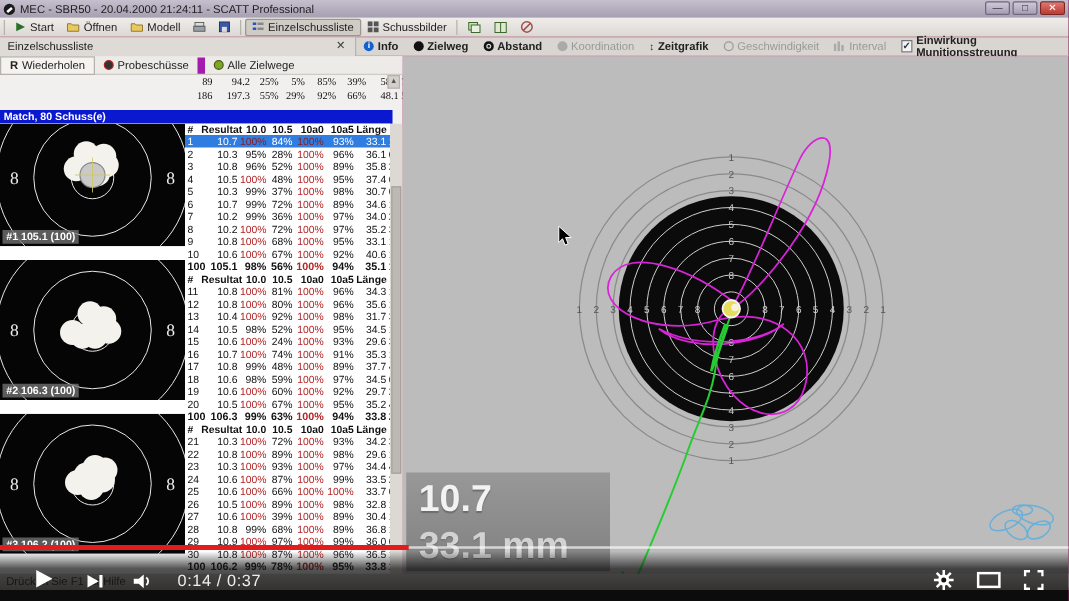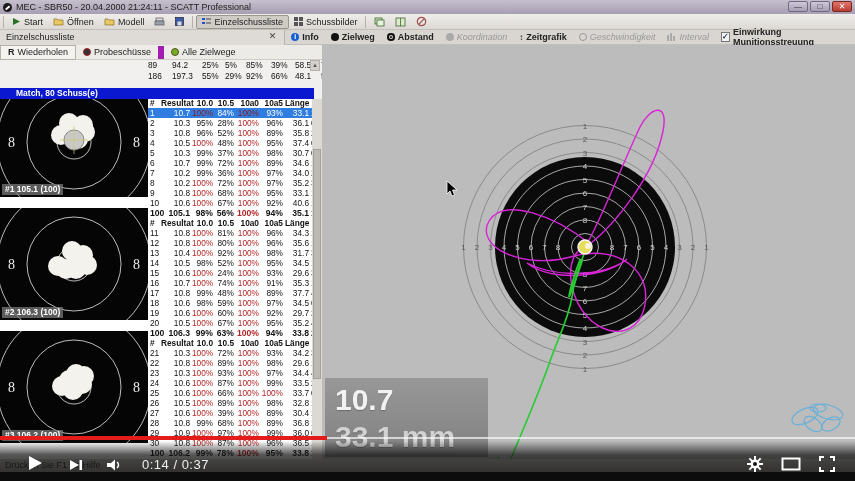--- a/index.html
+++ b/index.html
@@ -26,39 +26,39 @@
   .tbtn{display:flex;align-items:center;gap:3px;padding:0 5px;height:14px;}
   .tbtn.active{background:#cfccc6;border:1px solid #9a978f;border-radius:2px;box-sizing:border-box;}
   .micon{display:inline-block;flex:0 0 auto;}
   
   .row2{position:absolute;top:30px;left:0;width:855px;height:15px;background:#d9d6d1;
     display:flex;align-items:center;font-size:9px;color:#222;box-sizing:border-box;border-bottom:1px solid #c2bfba;}
   .paneltitle{width:322px;height:15px;background:#dedbd6;border-right:1px solid #b5b2ac;
     display:flex;align-items:center;padding-left:6px;box-sizing:border-box;position:relative;}
   .panelclose{position:absolute;right:8px;top:1px;font-size:9px;color:#444;}
   .vbtn{display:flex;align-items:center;gap:3px;padding:0 6px;font-weight:bold;}
-  .vbtn.disabled{color:#999;font-weight:normal;font-style:italic;}
+  .vbtn.disabled{color:#999;font-weight:normal;}
   .cicon{width:8px;height:8px;border-radius:50%;display:inline-block;flex:0 0 auto;}
   .cicon.info{background:#1560d0;color:#fff;font-size:7px;line-height:8px;text-align:center;font-weight:bold;}
   .cicon.dot{background:#111;}
   .cicon.ring{background:#111;box-shadow:inset 0 0 0 2px #111, inset 0 0 0 3px #d9d6d1;}
   .cicon.gray{background:#aaa;}
   .chk{width:8px;height:8px;border:1px solid #777;background:#f4f4f4;font-size:8px;line-height:7px;text-align:center;color:#234;display:inline-block;}
   
   .leftpanel{position:absolute;top:45px;left:0;width:322px;height:425px;background:#f1f0ee;box-sizing:border-box;}
   .tabsrow{position:absolute;top:0;left:0;right:0;height:14px;display:flex;align-items:center;
     font-size:9px;background:#ecebe8;border-bottom:1px solid #cfccc6;color:#222;}
   .tabbtn{display:flex;align-items:center;gap:3px;padding:0 7px;height:13px;border-right:6px solid #a21caf;}
   .smdot{width:6px;height:6px;border-radius:50%;display:inline-block;}
   .summary{position:absolute;top:15px;left:148px;width:166px;font-size:8.3px;color:#111;}
   .srow{display:grid;grid-template-columns:24px 30px 23px 21px 25px 24px 26px 1fr;line-height:11px;}
-  .srow div{text-align:left;padding-right:2px;}
+  .srow div{text-align:right;padding-right:2px;font-family:Liberation Serif, serif;}
   .mini-scroll{position:absolute;top:15px;right:2px;width:8px;height:9px;background:#d3d0cb;border:1px solid #b5b2ac;font-size:6px;line-height:8px;text-align:center;color:#555;}
   .matchbar{position:absolute;top:43px;left:0;right:8px;height:11px;background:#0a18cf;color:#fff;
-    font-size:8.5px;font-weight:bold;line-height:11px;padding-left:16px;}
+    font-size:8.5px;font-weight:bold;line-height:11px;padding-left:3px;}
   .content{position:absolute;top:54px;left:0;right:10px;bottom:0;display:flex;background:#fff;}
   .thumbs{width:148px;flex:0 0 auto;background:#fff;}
   .thumb{position:relative;margin-bottom:11px;}
   .tables{flex:1;font-size:8.3px;color:#111;background:#fff;overflow:hidden;}
   .trow{display:grid;grid-template-columns:13px 31px 23px 21px 25px 24px 26px 1fr;line-height:10px;height:10px;}
   .trow div{text-align:right;padding-right:2px;white-space:nowrap;}
   .trow div:first-child{text-align:left;padding-left:2px;}
   .thead{font-weight:bold;height:9px;line-height:9px;}
   .ttotal{font-weight:bold;font-size:8.6px;height:11px;line-height:11px;}
   .red{color:#b32424;}

